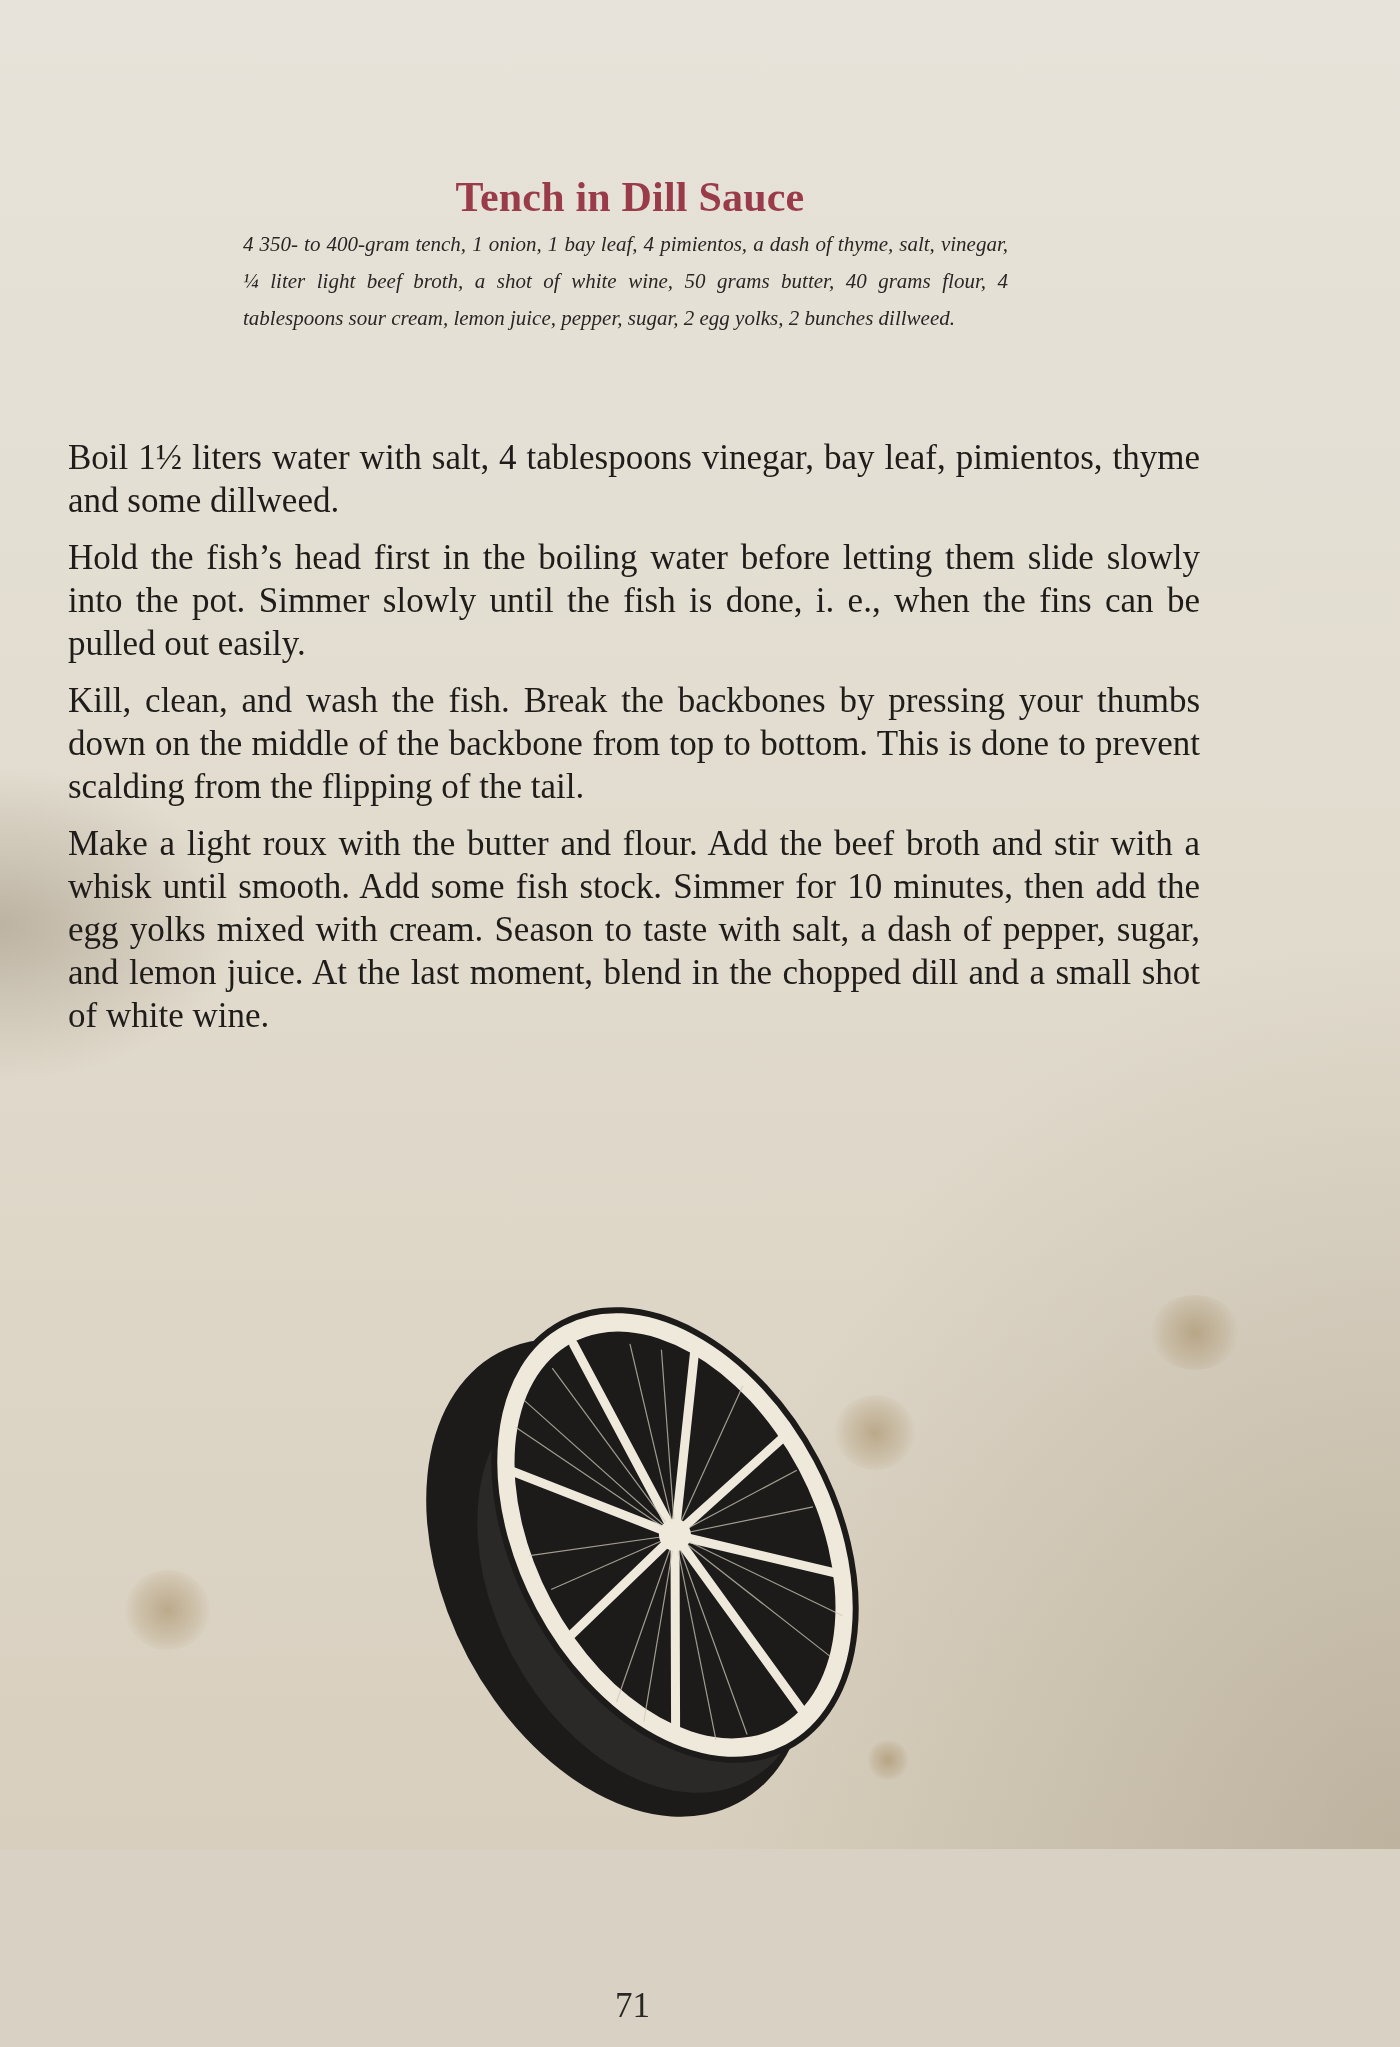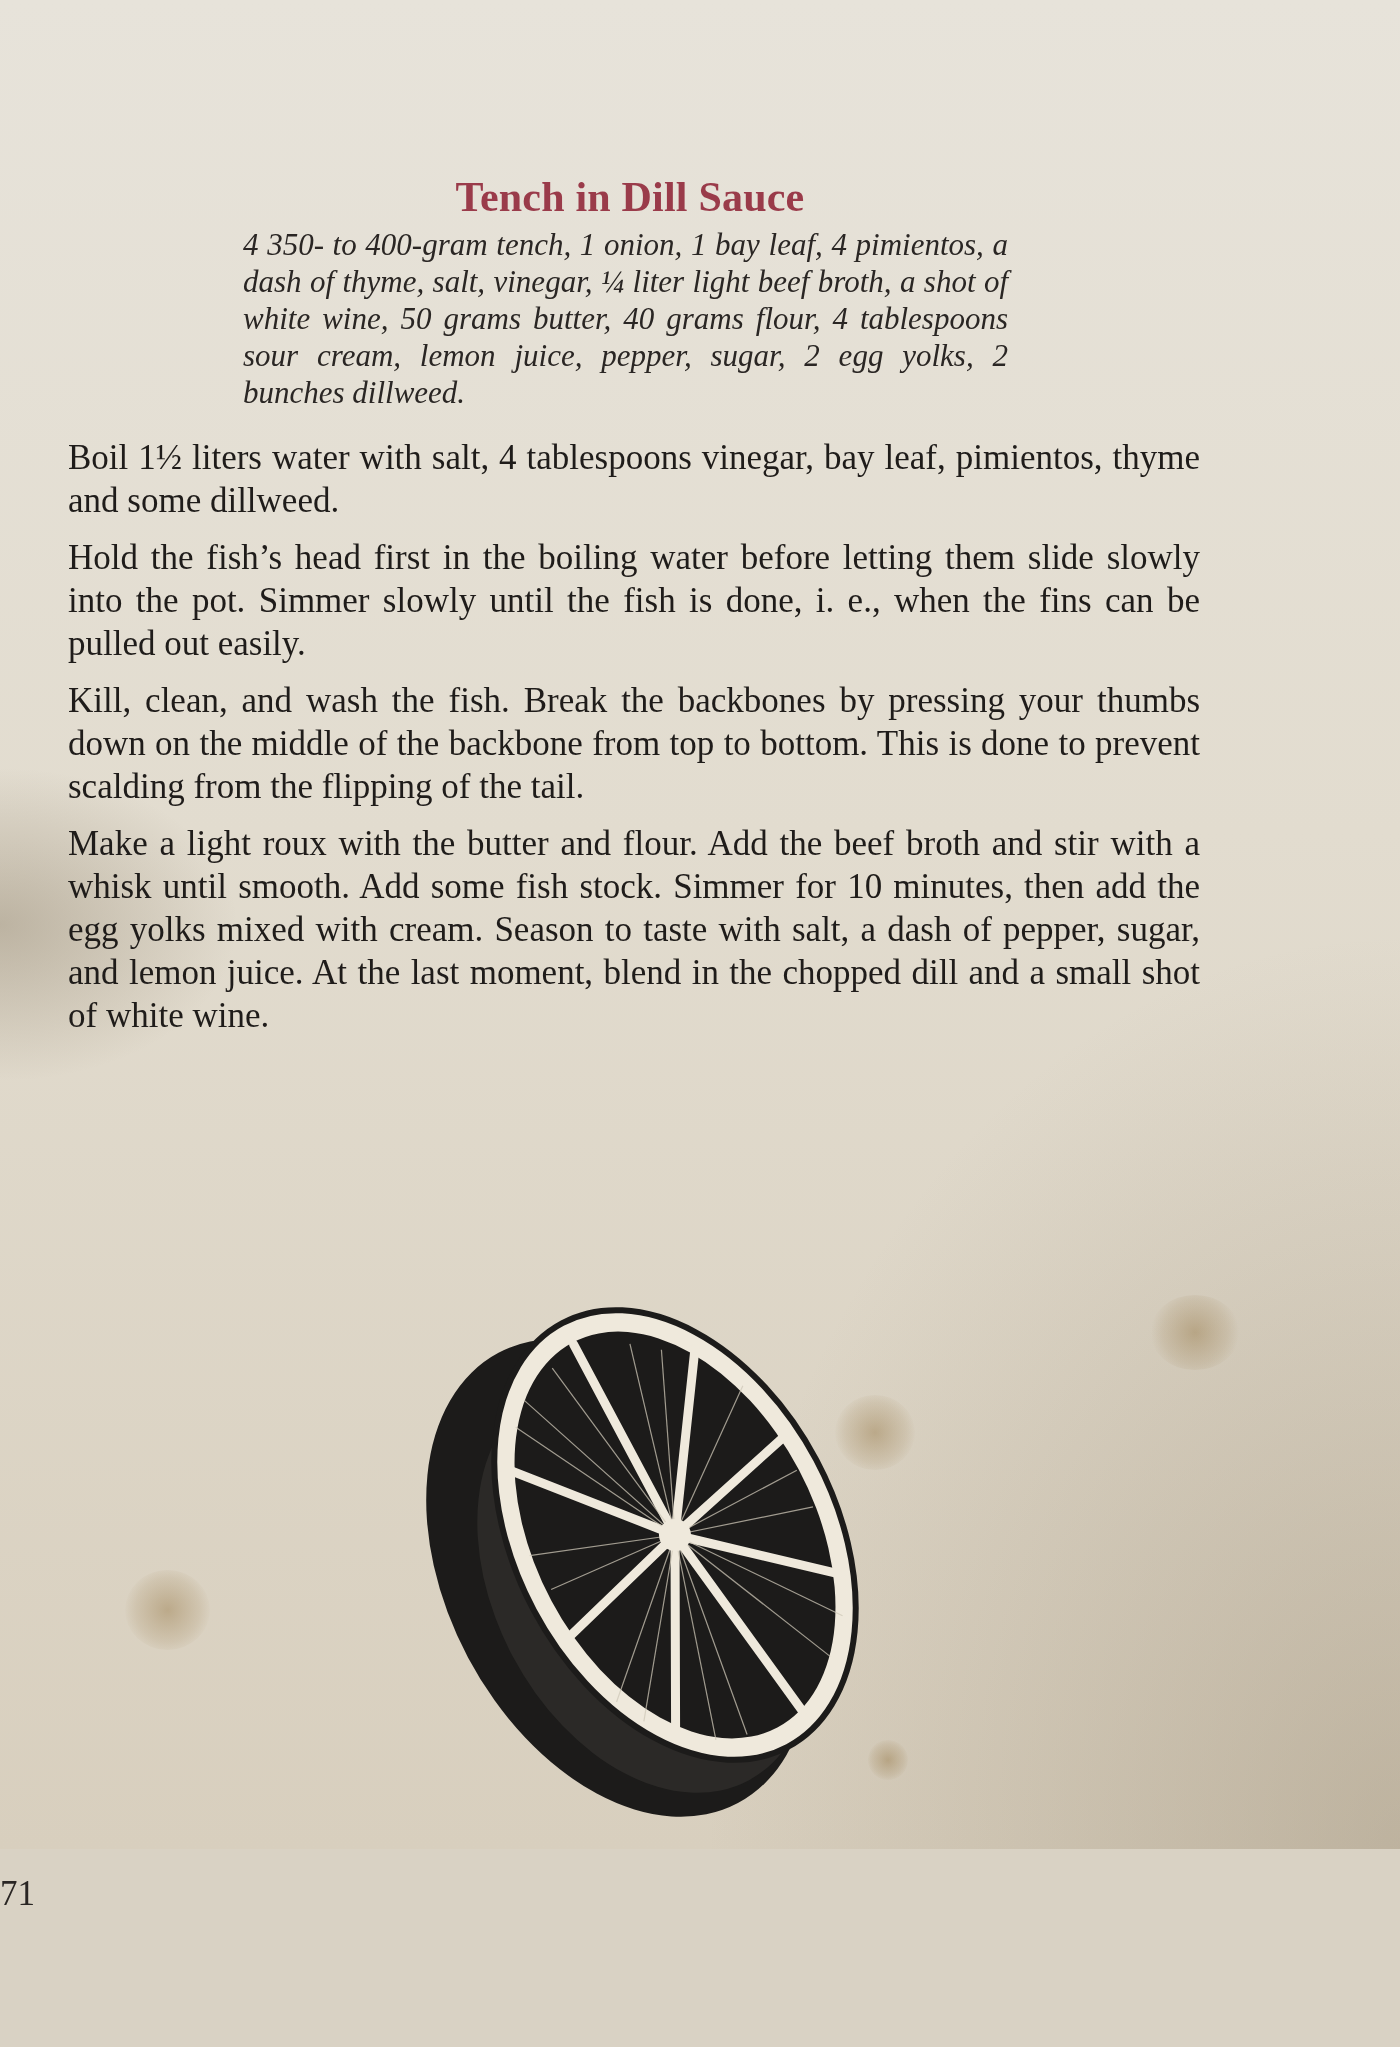--- a/index.html
+++ b/index.html
@@ -17,32 +17,32 @@
     text-decoration: underline;
   }
   .stain { position: absolute; border-radius: 50%;
     background: radial-gradient(circle, rgba(150,120,70,0.45) 0%, rgba(150,120,70,0.15) 55%, rgba(150,120,70,0) 75%); }
   .title {
     position: absolute; left: 0; width: 1260px; top: 145px; text-align: center;
     color: #9a3b4a; font-weight: bold; font-size: 42px; letter-spacing: 0.2px;
   }
   .ingredients {
     position: absolute; left: 243px; top: 226px; width: 765px;
-    font-style: italic; font-size: 31px; line-height: 37px; color: #2a2624;
+    font-style: italic; font-size: 21px; line-height: 37px; color: #2a2624;
     text-align: justify; text-align-last: left;
   }
   .body-text {
     position: absolute; left: 68px; top: 436px; width: 1132px;
     font-size: 35px; line-height: 43px; color: #1f1c1a; text-align: justify;
   }
   .body-text p { margin: 0 0 14px 0; }
   .body-text p.last { text-align-last: left; }
   .illustration { position: absolute; left: 405px; top: 1285px; width: 470px; height: 540px; }
   .page-number {
-    position: absolute; left: 0; width: 1265px; top: 1874px; 
+    position: absolute; left: 0; width: 1265px; top: 1986px; text-align: center;
     font-size: 35px; color: #2a2624;
   }
 </style>
 </head>
 <body>
 
 <div class="page">
   <div class="stain" style="left:1150px;top:1295px;width:90px;height:75px;"></div>
   <div class="stain" style="left:835px;top:1395px;width:80px;height:75px;"></div>
   <div class="stain" style="left:125px;top:1570px;width:85px;height:80px;"></div>

